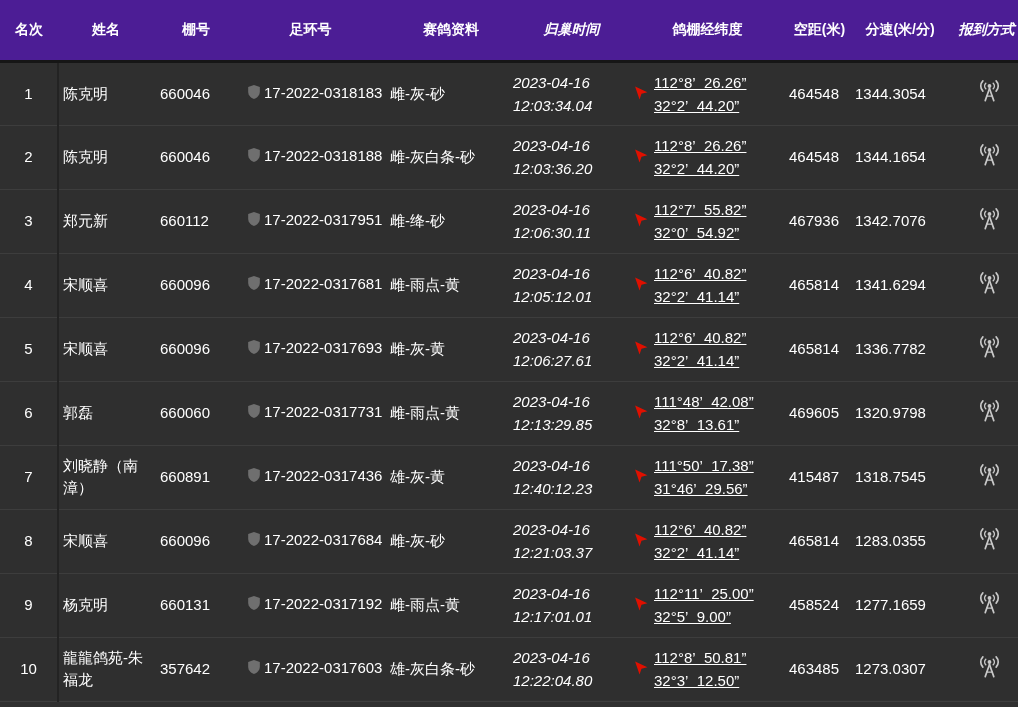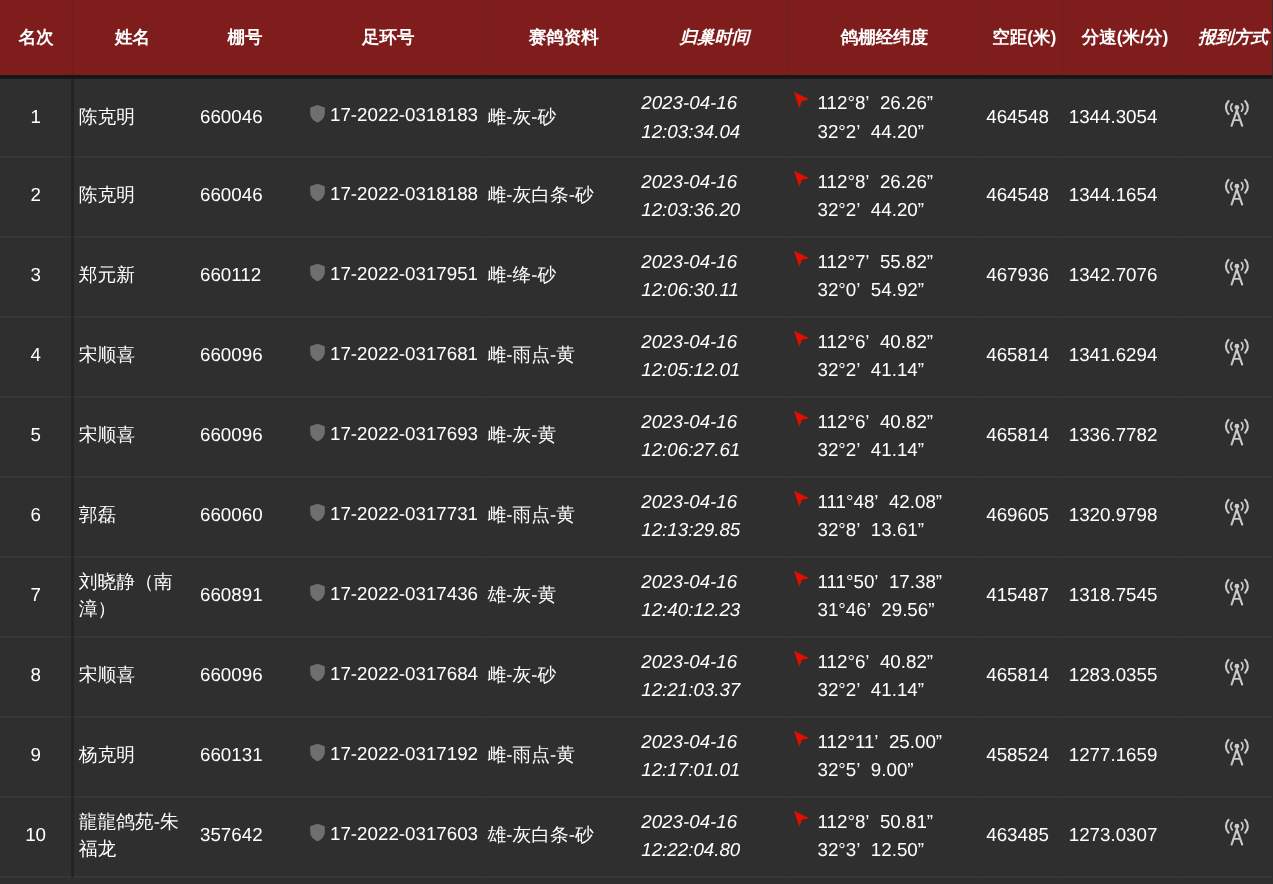--- a/index.html
+++ b/index.html
@@ -6,21 +6,21 @@
   body{
     width:1018px;height:707px;overflow:hidden;
     background:#2f2f2f;
     font-family:"Liberation Sans","DejaVu Sans",sans-serif;
     color:#ffffff;
   }
   table{
     width:1018px;border-collapse:collapse;table-layout:fixed;
   }
   thead tr{
-    background:#7f1d1d;height:61px;
+    background:#4c1d95;height:61px;
     border-bottom:3px solid #161616;
   }
   th{
     color:#ffffff;font-size:14px;font-weight:bold;
     text-align:center;padding:0;vertical-align:middle;
   }
   tbody tr{
     background:#2f2f2f;height:64px;
     border-bottom:1px solid #3d3d3d;
   }
@@ -33,21 +33,21 @@
   td.c-rank{border-right:2px solid #232323;}
   .c-name{padding-left:4px;padding-right:6px;}
   .c-loft{padding-left:4px;margin-top:45px;}
   .c-info{padding-left:1px;margin-top:32px;}
   .c-time{padding-left:1px;font-style:italic;}
   .c-dist{padding-left:4px;}
   .c-speed{padding-left:5px;}
   th.c-report{padding-left:10px;font-style:italic;}
   td.c-report{text-align:center;padding-left:16px;}
   .c-ring .shield{display:inline-block;margin-left:15px;margin-right:3px;vertical-align:-2px;}
-  .c-coord-wrap{display:flex;align-items:flex-start;}
+  .c-coord-wrap{display:flex;align-items:center;text-decoration:underline;}
   .nav-arrow{flex:0 0 auto;margin-left:2px;margin-right:7px;display:inline-block;}
   .nav-arrow svg{transform:rotate(-42deg);}
   .coord-lines{flex:0 0 auto;}
   .two-line div{line-height:23px;}
   .tower{display:inline-block;}
 </style>
 </head>
 <body>
 
 <table>

